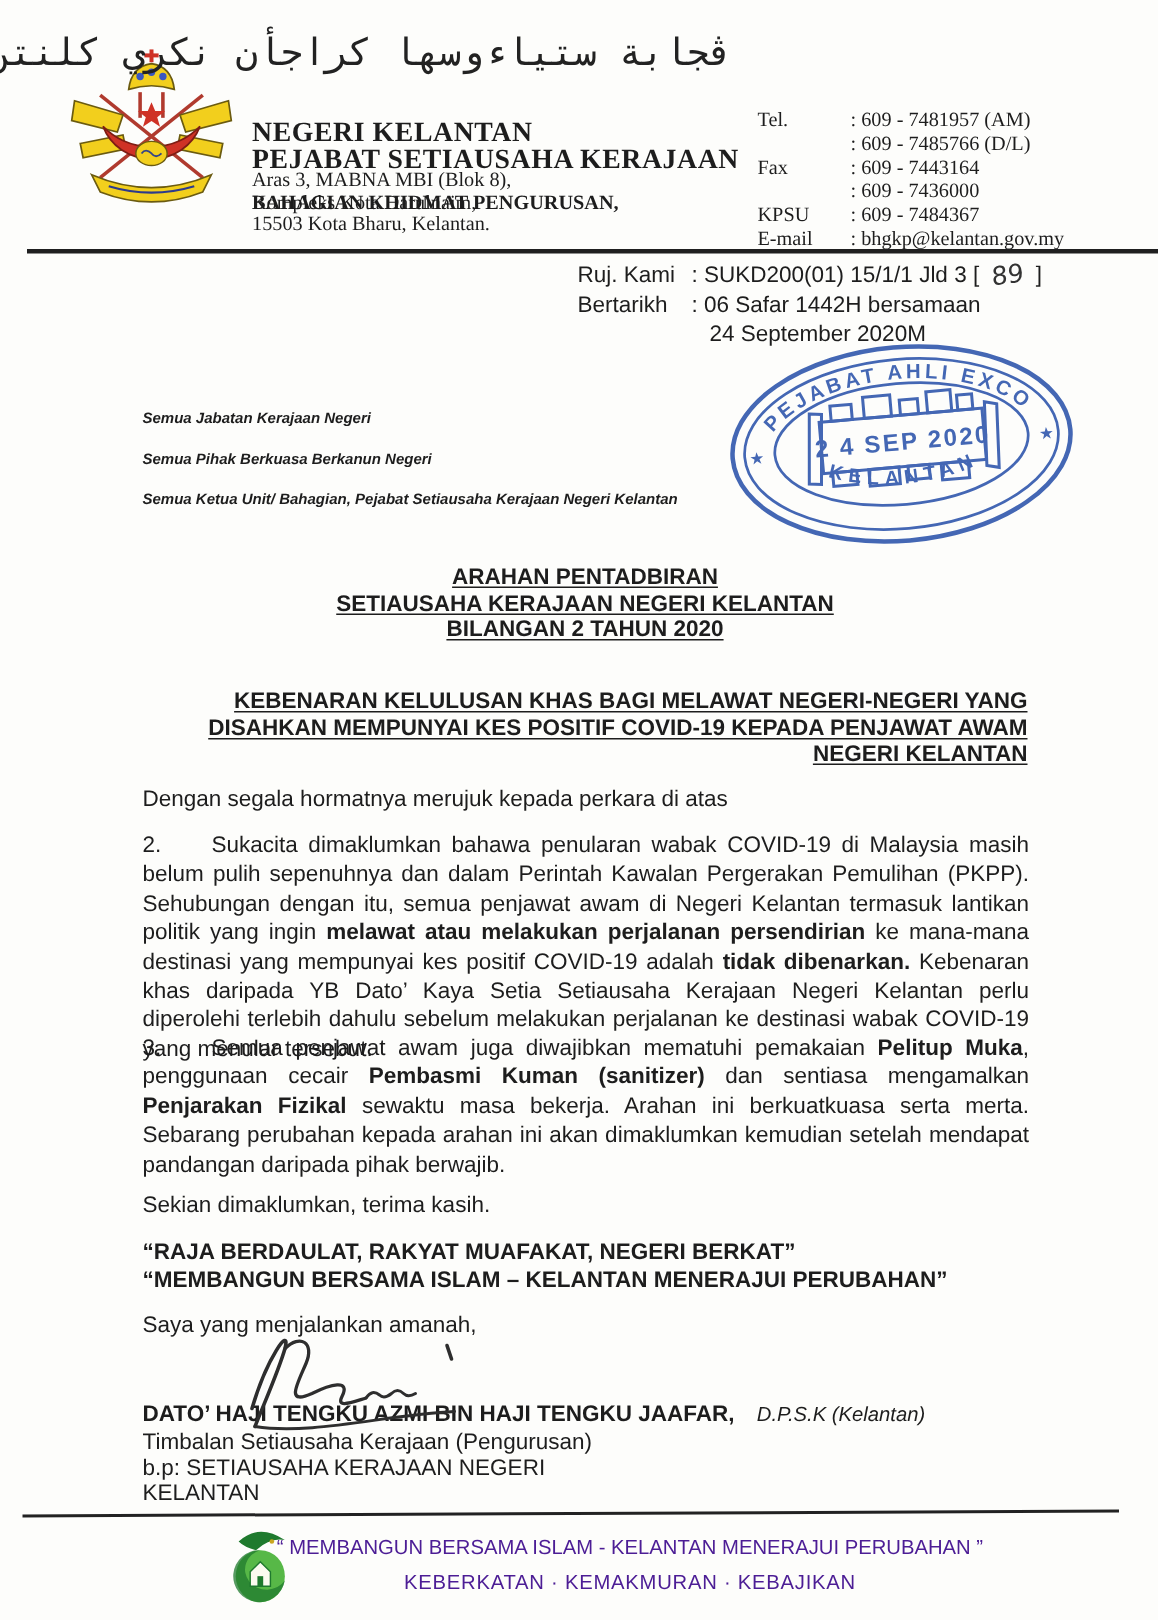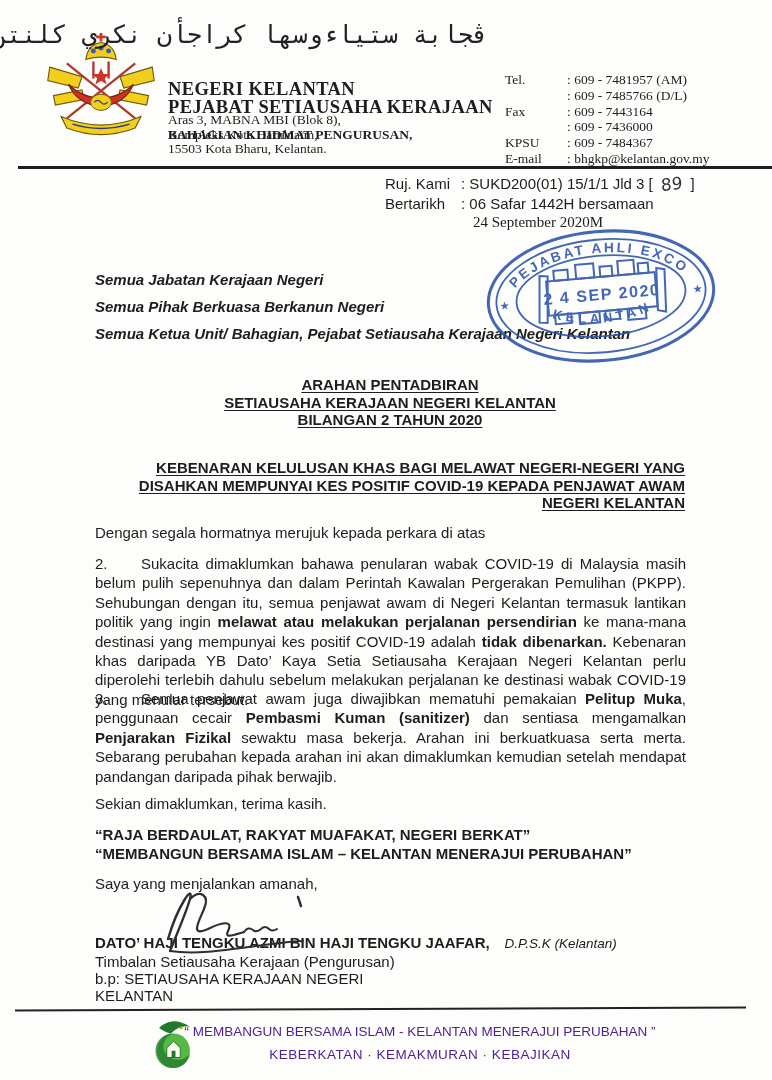--- a/index.html
+++ b/index.html
@@ -38,21 +38,21 @@
   }
 
   
   .stamp {
     position:absolute; left:483px; top:226px; width:236px; height:140px;
     transform:rotate(-5deg); opacity:.88; z-index:3;
   }
   .stamp svg { width:100%; height:100%; }
 
   
-  .recipients { position:absolute; left:95px; top:266px; font-size:15px; font-weight:bold; font-style:italic; line-height:27px; }
+  .recipients { position:absolute; left:95px; top:266px; font-size:10px; font-weight:bold; font-style:italic; line-height:27px; }
 
   
   .centerblock { position:absolute; left:95px; width:590px; text-align:center; font-weight:bold; font-size:15px; line-height:17.5px; }
   .heading { top:376px; }
   .subject { top:459px;text-align:right; }
   .centerblock span { text-decoration:underline; text-underline-offset:2px; }
 
   
   .bodytext { position:absolute; left:95px; width:591px; font-size:15px; line-height:19.4px; }
   .p1 { top:523px; }
@@ -142,21 +142,21 @@
   </div>
 
   <div class="hrule"></div>
 
   <div class="refblock">
     <div>Ruj. Kami</div>
     <div><span>: SUKD200(01) 15/1/1 Jld 3 [</span><span class="handwritten">89</span><span>]</span></div>
     <div>Bertarikh</div>
     <div>: 06 Safar 1442H bersamaan</div>
     <div></div>
-    <div style="padding-left:12px;font-family:Liberation Serif, serif;">24 September 2020M</div>
+    <div style="padding-left:12px;">24 September 2020M</div>
   </div>
 
   <div class="stamp" style="color: rgb(43, 83, 171);">
     <svg viewBox="0 0 234 138">
       <g fill="none" stroke="currentColor">
         <ellipse cx="117" cy="69" rx="112" ry="64" stroke-width="3"></ellipse>
         <ellipse cx="117" cy="69" rx="104" ry="56" stroke-width="1.8"></ellipse>
         <ellipse cx="117" cy="69" rx="84" ry="40" stroke-width="1.8"></ellipse>
       </g>
       <defs>

